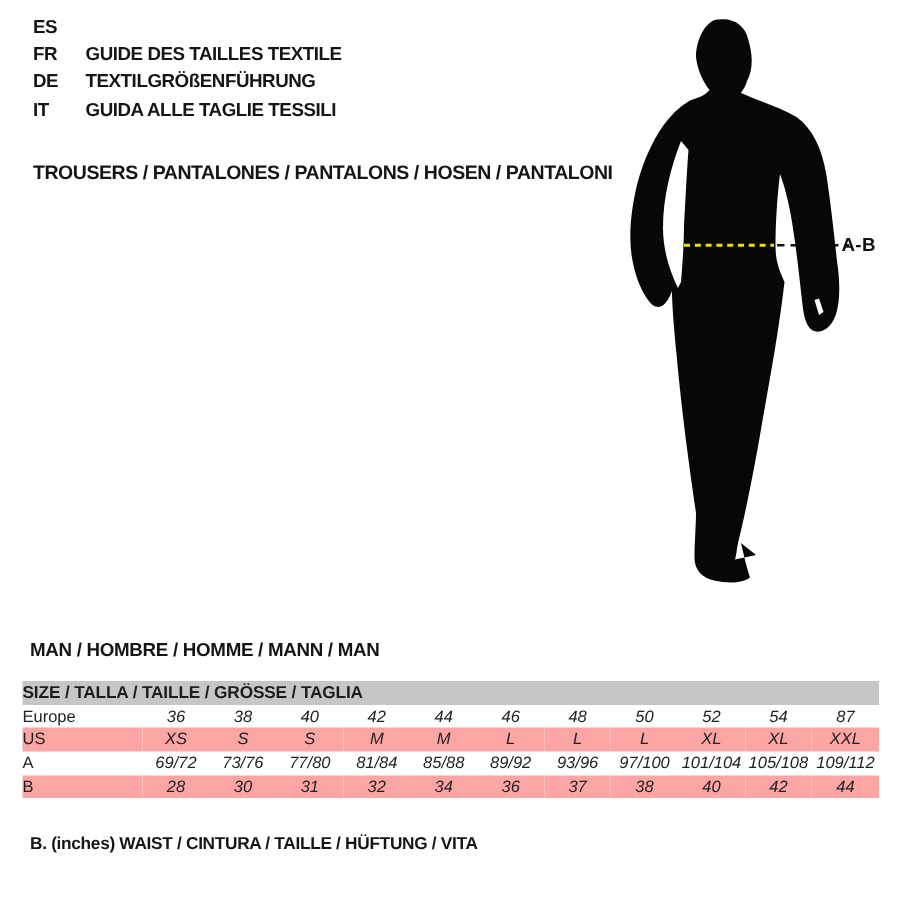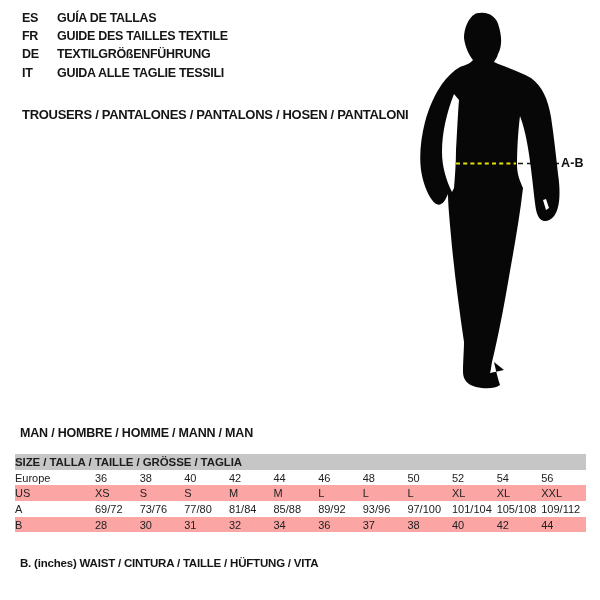--- a/index.html
+++ b/index.html
@@ -16,33 +16,32 @@
   .figure-wrap{position:absolute;left:390px;top:0;width:210px;height:420px;}
   .figure-wrap svg{display:block;width:210px;height:420px;}
   .measure-label{position:absolute;left:561px;top:156px;font-size:12.5px;font-weight:600;letter-spacing:0.2px;color:#111;}
   
   .gender-line{position:absolute;left:20px;top:426px;font-size:12.5px;font-weight:700;letter-spacing:-0.2px;}
   .table-wrap{position:absolute;left:15px;top:454px;width:571px;}
   table.size-table{width:571px;border-collapse:collapse;table-layout:fixed;font-size:11px;color:#222;}
   table.size-table td{padding:0;height:15.7px;vertical-align:middle;white-space:nowrap;}
   td.table-header-cell{background:#c6c6c6;font-size:11.5px;font-weight:600;padding-left:7px;letter-spacing:-0.1px;color:#1d1d1d;}
   td.row-label{text-align:left;padding-left:7px;font-size:11px;color:#222;}
-  td.val{}
+  td.val{text-align:center;font-style:italic;}
   tr.alt td{background:#fca5a5;}
   .notes{position:absolute;left:20px;top:555px;font-size:11.5px;font-weight:700;letter-spacing:-0.2px;line-height:17.3px;}
 </style>
 </head>
 <body>
 
 <div class="canvas">
 
   <div class="lang-block">
       <div class="lang-row">
         <span class="lang-code">ES</span>
-        <span class="lang-label">GUÍA DE TALLAS</span>
       </div>
       <div class="lang-row">
         <span class="lang-code">FR</span>
         <span class="lang-label">GUIDE DES TAILLES TEXTILE</span>
       </div>
       <div class="lang-row">
         <span class="lang-code">DE</span>
         <span class="lang-label">TEXTILGRÖßENFÜHRUNG</span>
       </div>
       <div class="lang-row">
@@ -134,21 +133,21 @@
             <td class="val">36</td>
             <td class="val">38</td>
             <td class="val">40</td>
             <td class="val">42</td>
             <td class="val">44</td>
             <td class="val">46</td>
             <td class="val">48</td>
             <td class="val">50</td>
             <td class="val">52</td>
             <td class="val">54</td>
-            <td class="val">56</td>
+            <td class="val">87</td>
           </tr>
           <tr class="alt">
             <td class="row-label">US</td>
             <td class="val">XS</td>
             <td class="val">S</td>
             <td class="val">S</td>
             <td class="val">M</td>
             <td class="val">M</td>
             <td class="val">L</td>
             <td class="val">L</td>

